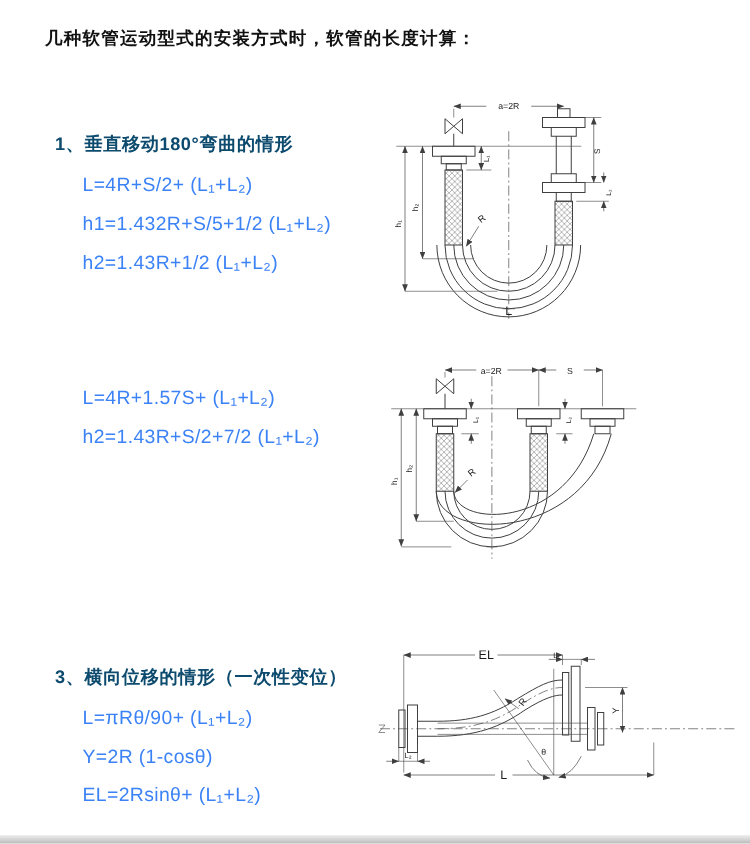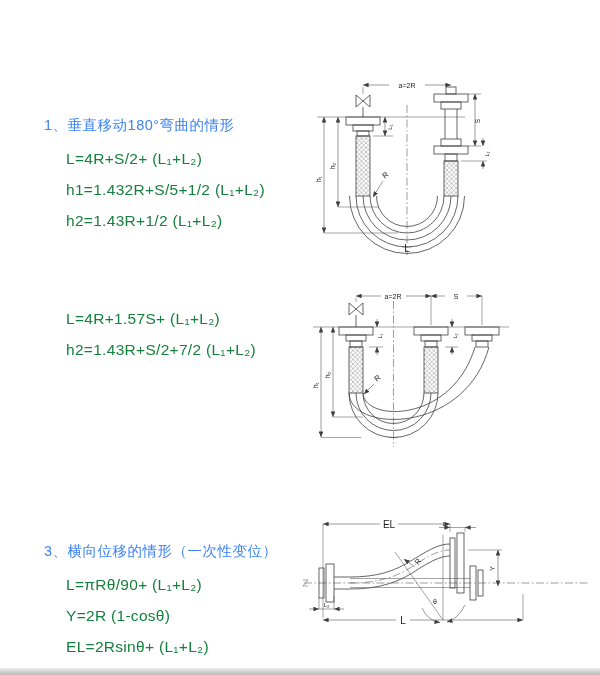--- a/index.html
+++ b/index.html
@@ -6,22 +6,22 @@
   .page{
     position:relative;width:600px;height:675px;background:#ffffff;
     font-family:"Liberation Sans","DejaVu Sans",sans-serif;color:#1a1a1a;
     overflow:hidden;margin:0 auto;
   }
   .title{
     position:absolute;left:36px;top:22px;font-size:14px;font-weight:bold;
     letter-spacing:1px;color:#111;
   }
   .section-text{position:absolute;left:44px;width:270px;}
-  .sec-heading{font-size:14.5px;font-weight:normal;color:#3b82f6;letter-spacing:.5px;margin-bottom:15px;white-space:nowrap;margin-top:10px;}
-  .formula{font-size:15.5px;color:#15803d;margin:0 0 13px 22px;letter-spacing:.3px;white-space:nowrap;}
+  .sec-heading{font-size:14.5px;font-weight:bold;color:#0c4a6e;letter-spacing:.5px;margin-bottom:15px;white-space:nowrap;}
+  .formula{font-size:15.5px;color:#3b82f6;margin:0 0 13px 22px;letter-spacing:.3px;white-space:nowrap;}
   .diagram{position:absolute;}
   svg .s{stroke:#3f3f3f;stroke-width:.8;fill:none;}
   svg .t{stroke:#4a4a4a;stroke-width:.5;fill:none;}
   svg .d{stroke:#454545;stroke-width:.55;fill:none;}
   svg .cl{stroke:#5a5a5a;stroke-width:.6;fill:none;stroke-dasharray:8 2.5 1.5 2.5;}
   svg .braid{fill:url(#braidP);stroke:#3f3f3f;stroke-width:.8;}
   svg text{fill:#1c1c1c;font-family:"Liberation Sans","DejaVu Sans",sans-serif;}
   .bottom-edge{position:absolute;left:0;right:0;bottom:0;height:7px;
     background:linear-gradient(180deg,#efefef 0%,#cfcfcf 60%,#b9b9b9 100%);}
 </style>
@@ -34,20 +34,21 @@
     <defs>
       <pattern id="braidP" width="4.5" height="4.5" patternUnits="userSpaceOnUse">
         <path d="M0,4.5 L4.5,0 M0,0 L4.5,4.5" stroke="#8a8a8a" stroke-width="0.5"></path>
       </pattern>
       <marker id="mE" markerUnits="userSpaceOnUse" markerWidth="6" markerHeight="4.6" refX="5.6" refY="2.3" orient="auto-start-reverse">
         <path d="M0,0 L5.8,2.3 L0,4.6 z" fill="#3f3f3f"></path>
       </marker>
     </defs>
   </svg>
 
+  <div class="title">几种软管运动型式的安装方式时，软管的长度计算：</div>
 
   <div class="section-text" style="top:106px">
     <div class="sec-heading">1、垂直移动180°弯曲的情形</div>
     <div class="formula">L=4R+S/2+ (L₁+L₂)</div>
     <div class="formula">h1=1.432R+S/5+1/2 (L₁+L₂)</div>
     <div class="formula">h2=1.43R+1/2 (L₁+L₂)</div>
   </div>
 
   <svg class="diagram" style="left:303px;top:70px" width="290" height="192" viewBox="0 0 290 190">
     <g class="s">

